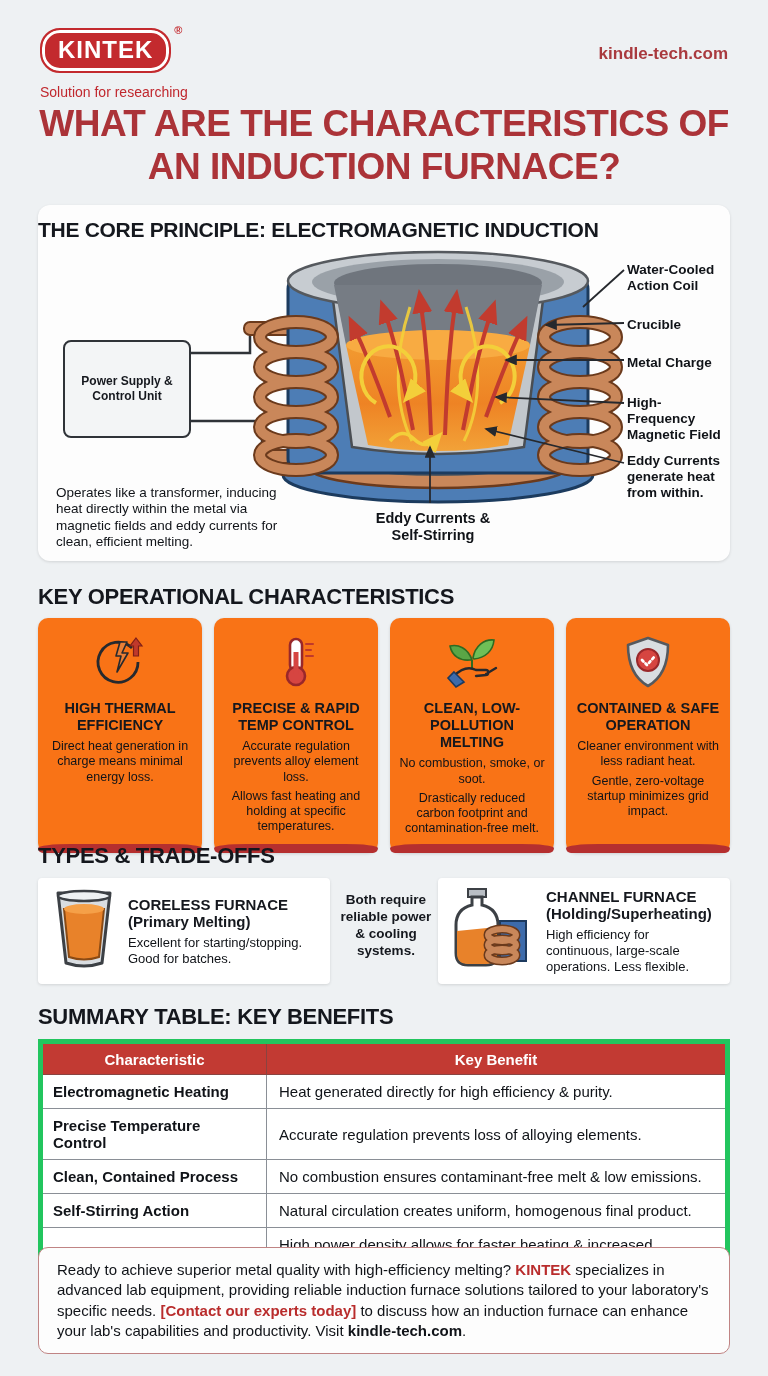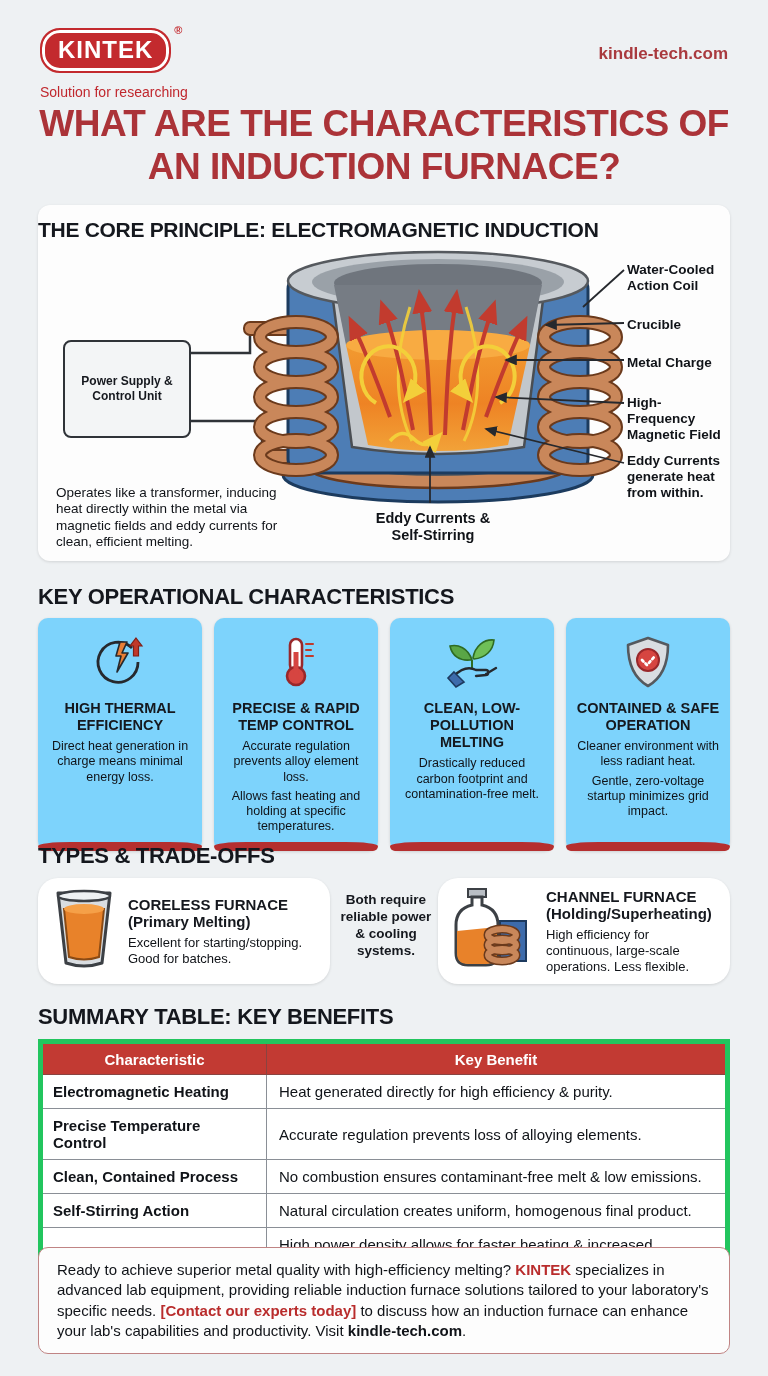--- a/index.html
+++ b/index.html
@@ -55,35 +55,35 @@
   .lbl-3 { top:190px; } .lbl-4 { top:248px; }
   
   .sec-heading {
     position:absolute; left:38px; font-size:22px; font-weight:800;
     color:#14171d; letter-spacing:-0.3px;
   }
   .h-chars { top:584px; } .h-types { top:843px; } .h-table { top:1004px; }
   
   .cards { position:absolute; left:38px; top:618px; width:692px; display:flex; gap:12px; }
   .card {
-    flex:1 1 0; background:#7dd3fc; border-radius:10px; position:relative;
+    flex:1 1 0; background:#f97316; border-radius:10px; position:relative;
     box-shadow:0 1px 3px rgba(0,0,0,.14); padding:14px 7px 16px; min-height:204px;
     text-align:center;
   }
   .card-icon { height:60px; display:flex; align-items:center; justify-content:center; }
   .card-title { font-size:14.5px; font-weight:800; line-height:1.18; margin:8px 0 5px; color:#15181e; }
   .card-line { font-size:12.5px; line-height:1.22; color:#101318; margin:4px 2px 0; }
   .card-bar {
     position:absolute; left:0; right:0; bottom:0; height:9px;
     background:#b52f2f; border-radius:40% 40% 10px 10px / 90% 90% 10px 10px;
   }
   
   .type-card {
     position:absolute; top:878px; width:292px; height:106px; background:#fff;
-    border-radius:20px; box-shadow:0 1px 3px rgba(0,0,0,.12);
+    border-radius:4px; box-shadow:0 1px 3px rgba(0,0,0,.12);
     display:flex; align-items:center; padding:10px 12px; gap:10px;justify-content:center;
   }
   .type-left { left:38px; } .type-right { left:438px; }
   .type-title { font-size:15px; font-weight:800; line-height:1.15; color:#15181e; }
   .type-text { font-size:13px; line-height:1.2; color:#101318; margin-top:5px; }
   .type-note {
     position:absolute; left:334px; top:892px; width:104px; text-align:center;
     font-size:13.5px; font-weight:700; line-height:1.25; color:#15181e;
   }
   
@@ -263,20 +263,21 @@
       <div class="card-icon">
         <svg width="60" height="56" viewBox="0 0 60 56">
           <path d="M30,26 C26,14 16,10 8,12 C10,22 18,27 28,26 Z" fill="#5aa646" stroke="#2e6b22" stroke-width="1.6"></path>
           <path d="M31,24 C33,12 42,5 52,6 C51,17 43,24 32,25 Z" fill="#6fbf57" stroke="#2e6b22" stroke-width="1.6"></path>
           <path d="M30,26 L30,34" stroke="#2e6b22" stroke-width="2"></path>
           <path d="M12,42 C20,34 28,33 34,36 L44,36 C47,36 47,41 44,41 L34,42 M44,40 L54,34" fill="none" stroke="#26292e" stroke-width="2.4" stroke-linecap="round"></path>
           <path d="M12,38 L22,48 L14,53 L6,44 Z" fill="#3d6bab" stroke="#1d3a5f" stroke-width="1.6"></path>
         </svg>
       </div>
       <div class="card-title">CLEAN, LOW-POLLUTION MELTING</div>
+      <p class="card-line">No combustion, smoke, or soot.</p>
       <p class="card-line">Drastically reduced carbon footprint and contamination-free melt.</p>
       <div class="card-bar"></div>
     </div>
 
     <div class="card">
       <div class="card-icon">
         <svg width="56" height="56" viewBox="0 0 56 56">
           <path d="M28,4 L48,11 C48,30 42,44 28,52 C14,44 8,30 8,11 Z" fill="#d9dde1" stroke="#55595e" stroke-width="2.6" stroke-linejoin="round"></path>
           <circle cx="28" cy="26" r="11" fill="#d64541" stroke="#99272a" stroke-width="2"></circle>
           <path d="M22,26 L27,31 L35,22" fill="none" stroke="#fff" stroke-width="2.8" stroke-linecap="round" stroke-dasharray="2 3"></path>

